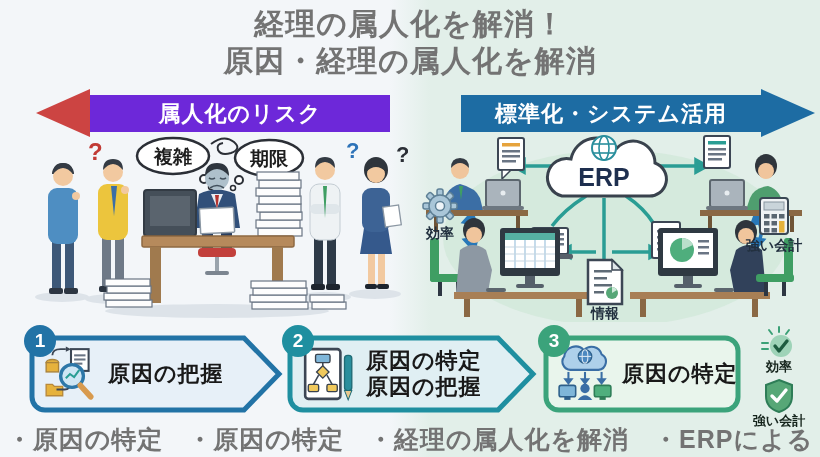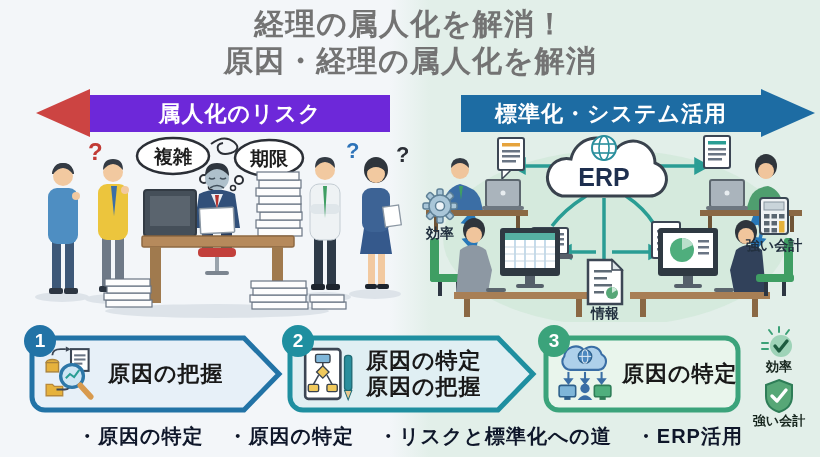--- a/index.html
+++ b/index.html
@@ -26,21 +26,21 @@
   .step-shape{position:absolute;left:0;top:0;}
   .step-badge{position:absolute;left:-4px;top:-9px;width:32px;height:32px;border-radius:50%;
     display:flex;align-items:center;justify-content:center;color:#fff;font-weight:bold;font-size:19px;z-index:3;}
   .step-content{position:absolute;left:14px;top:0;height:80px;display:flex;align-items:center;gap:8px;z-index:2;}
   .step-label{font-weight:bold;font-size:22px;line-height:26px;color:#191919;text-align:center;letter-spacing:1px;}
   .side-badges{position:absolute;left:744px;top:0;width:70px;height:92px;
     display:flex;flex-direction:column;align-items:center;}
   .side-badge{display:flex;flex-direction:column;align-items:center;}
   .side-badge-label{font-weight:bold;font-size:13px;color:#15241c;line-height:14px;}
   .footer{position:absolute;left:0;top:423px;width:820px;display:flex;justify-content:center;gap:24px;
-    font-weight:bold;font-size:20px;color:#0f172a;letter-spacing:1px;}
+    font-weight:bold;font-size:25px;color:#737373;letter-spacing:1px;}
   svg text{font-family:"Liberation Sans","DejaVu Sans",sans-serif;}
 </style>
 </head>
 <body>
 
 <div class="canvas">
   <div class="bg-right"></div>
   <div class="bg-fade"></div>
 
   <div class="title">
@@ -466,16 +466,16 @@
           <path d="M11 18 l5 5 l9 -11" fill="none" stroke="#ffffff" stroke-width="3.4" stroke-linecap="round" stroke-linejoin="round"></path>
         </svg>
         <div class="side-badge-label">強い会計</div>
       </div>
     </div>
   </div>
 
   <div class="footer">
     <span>・原因の特定</span>
     <span>・原因の特定</span>
-    <span>・リスクと標準化への道</span>
-    <span>・ERP活用</span>
+    <span>・経理の属人化を解消</span>
+    <span>・ERPによる</span>
   </div>
 </div>
 
 </body></html>

